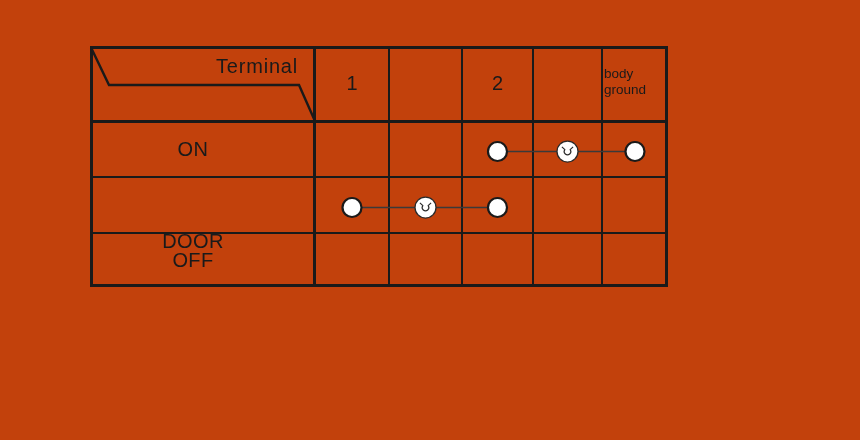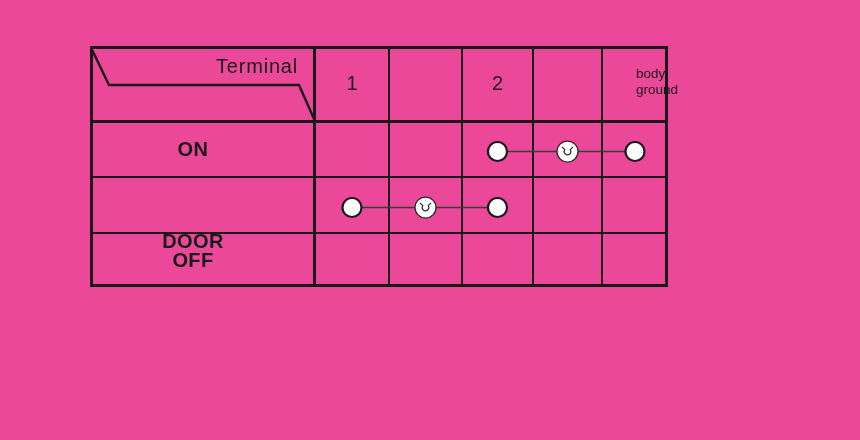--- a/index.html
+++ b/index.html
@@ -4,21 +4,21 @@
 <style>
   html, body {
     margin: 0; padding: 0;
     background: #ffffff;
     font-family: "Liberation Sans", sans-serif;
     -webkit-font-smoothing: antialiased;
   }
   #stage {
     position: relative;
     width: 860px; height: 440px;
-    background: #ec4899;
+    background: #c2410c;
     overflow: hidden;
     color: #1a1a1a;
   }
   .abs { position: absolute; }
 
   
   .outer-border {
     left: 90px; top: 46px; width: 578px; height: 241px;
     border: 3px solid #1a1a1a;
     box-sizing: border-box;
@@ -38,27 +38,27 @@
   .col-head {
     top: 46px; height: 75px;
     display: flex; align-items: center; justify-content: center;
     font-size: 20px;
   }
   .col-head-1 { left: 315px; width: 74px; }
   .col-head-2 { left: 462px; width: 71px; }
   .col-head-bg {
     left: 604px; top: 66px; width: 60px; height: 40px;
     font-size: 13.5px; line-height: 16px;
-    display: block; text-align: left; padding-left: 32px;
+    display: block; text-align: left;
   }
 
   .row-label {
     left: 90px; width: 206px;
     display: flex; align-items: center; justify-content: center;
-    font-size: 20px; letter-spacing: 0.4px; font-weight: bold;
+    font-size: 20px; letter-spacing: 0.4px;
   }
   .row-label-0 { top: 121px; height: 56px; }
   .row-label-1 { top: 177px; height: 56px; margin-top: 36px; }
   .row-label-2 { top: 233px; height: 54px; }
 
   svg.overlay { left: 0; top: 0; pointer-events: none; }
 </style>
 </head>
 <body>
 

